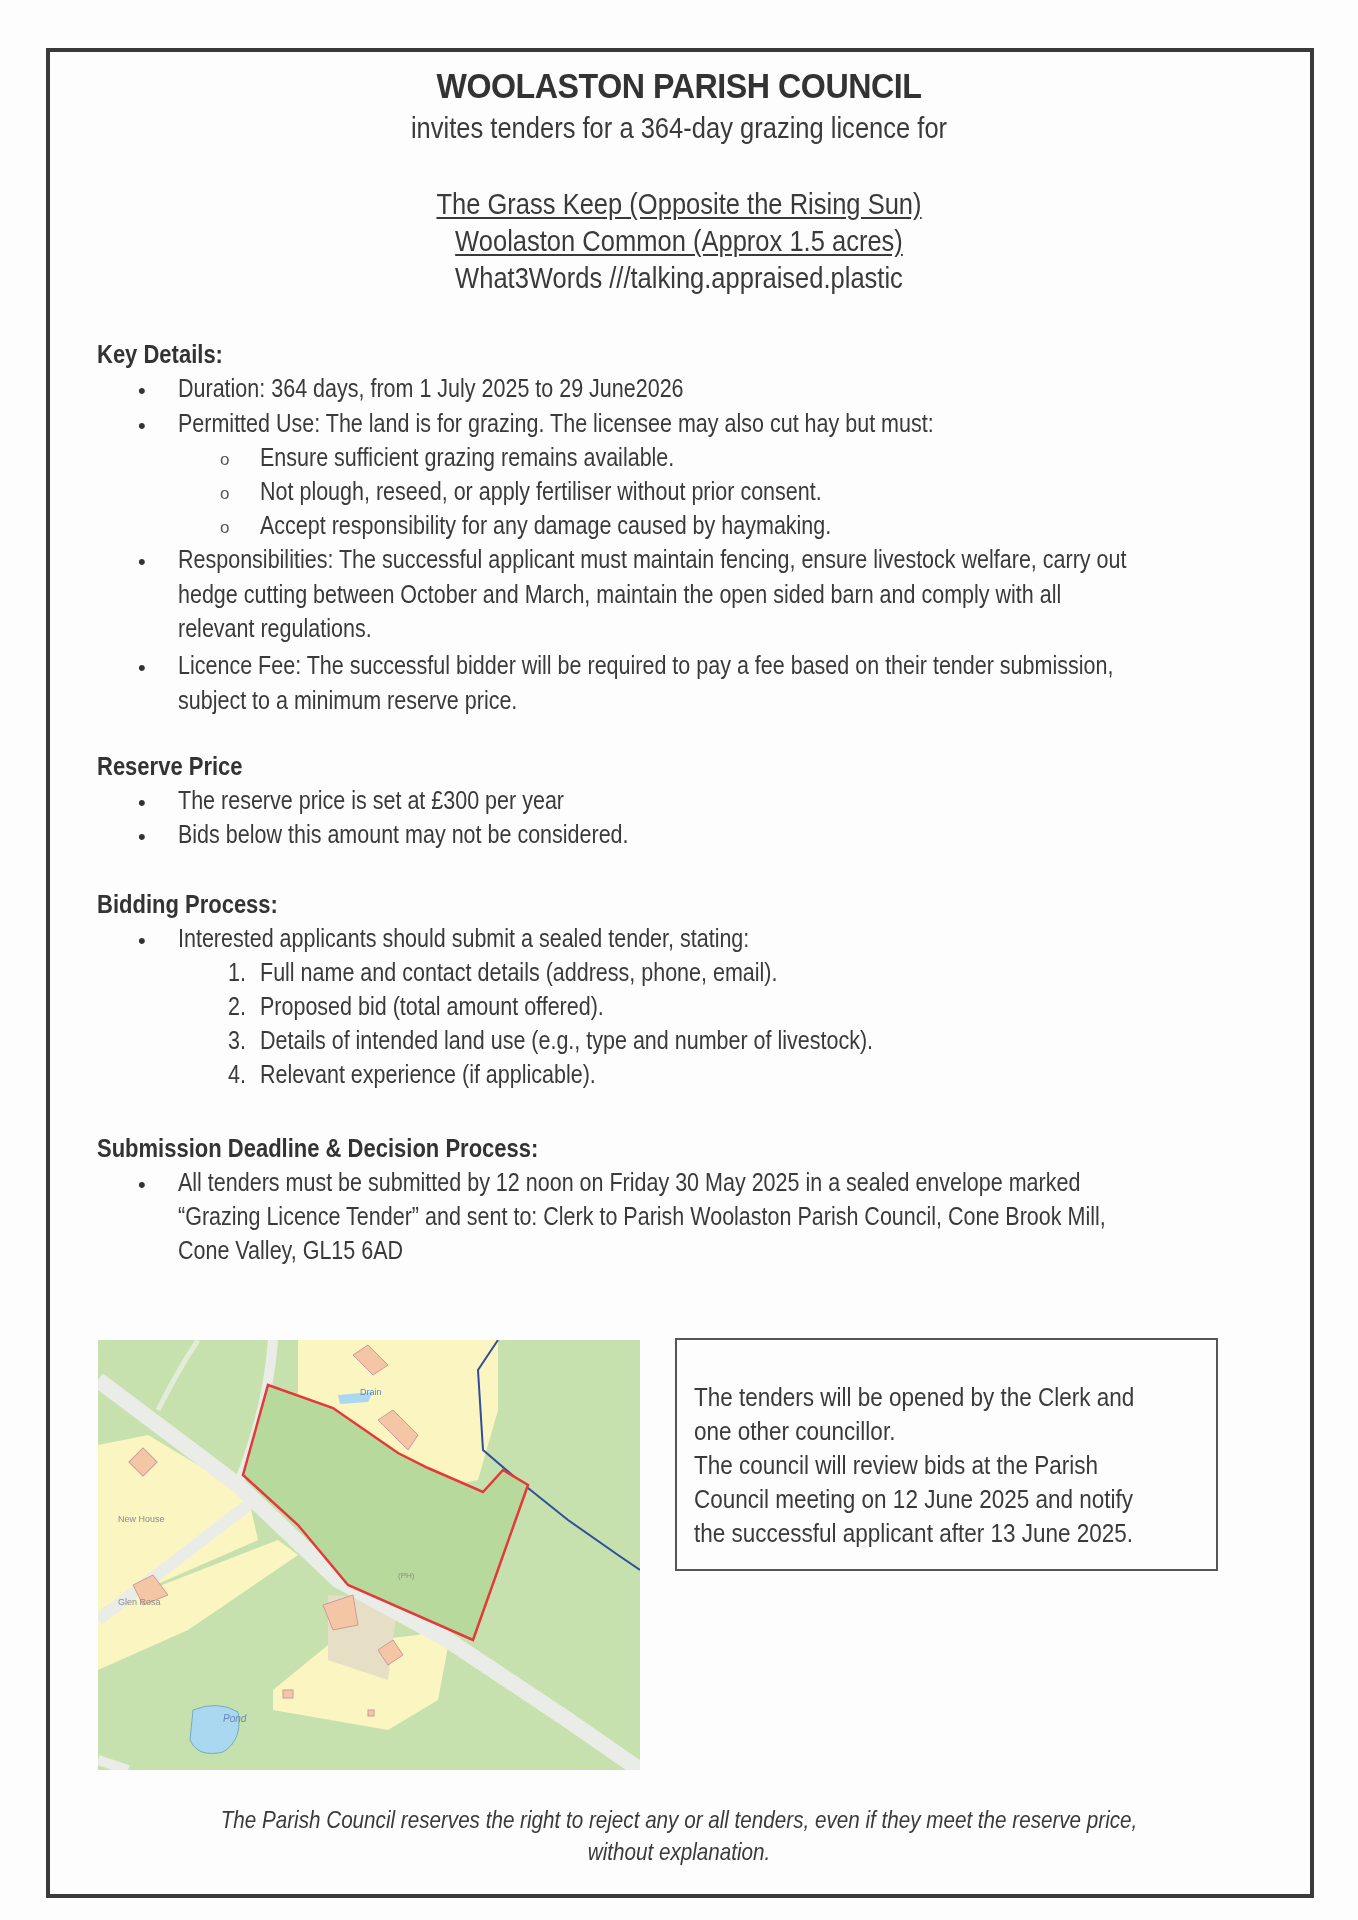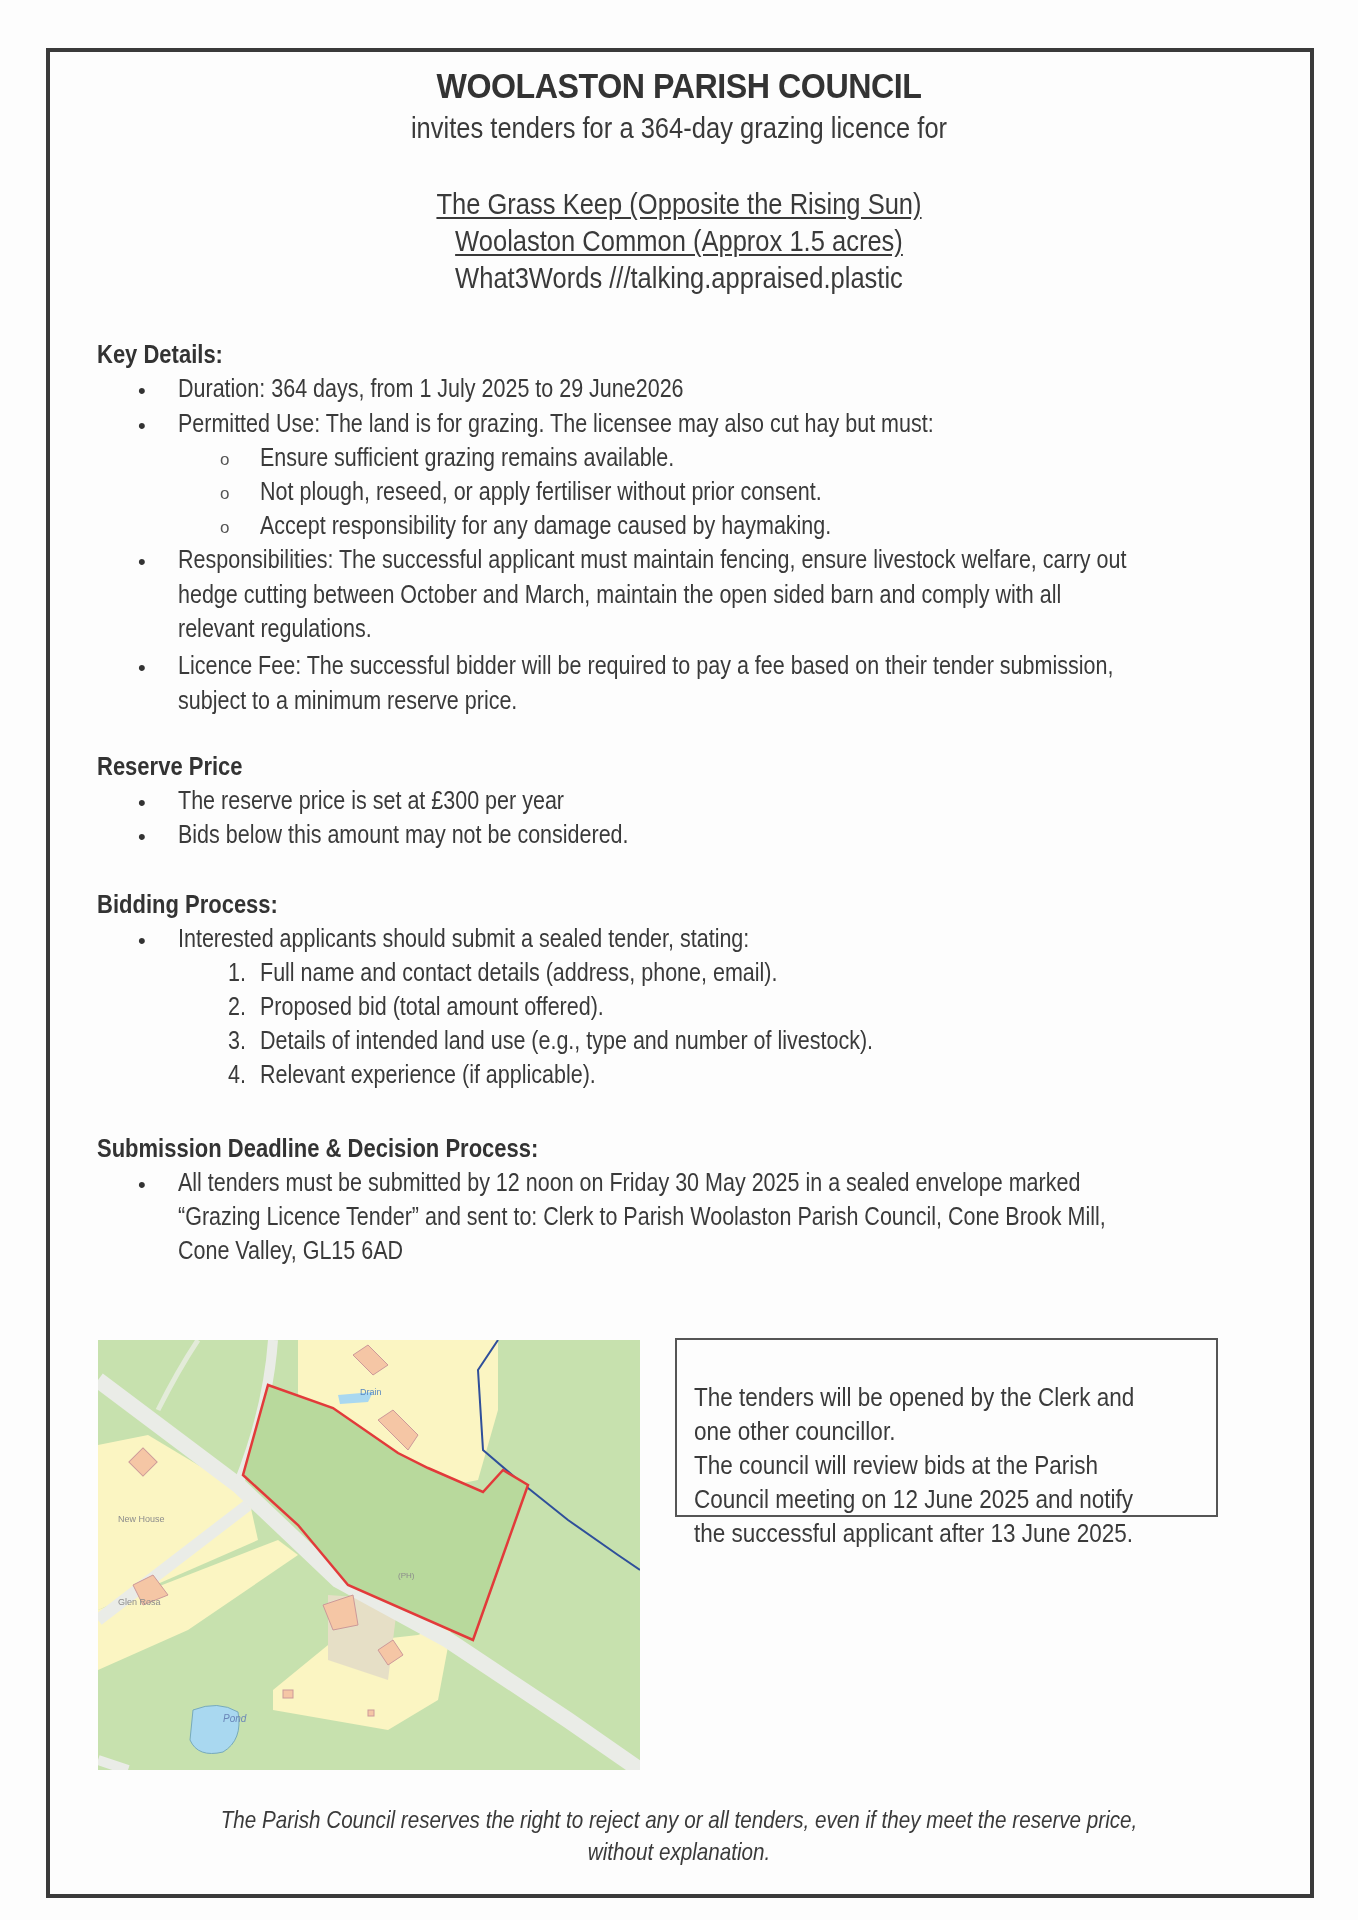--- a/index.html
+++ b/index.html
@@ -13,21 +13,21 @@
   .loc { position:absolute; left:0; right:0; text-align:center; font-size:29px; transform:scaleX(0.88); color:#3a3a3a;}
   .loc.u span { text-decoration:underline; text-underline-offset:3px; }
   .section-h { position:absolute; left:97px; font-weight:bold; font-size:25px; color:#333;
                transform-origin:left; transform:scaleX(0.88); white-space:nowrap; }
   .line { position:absolute; font-size:25px; color:#3a3a3a; white-space:nowrap;
           transform-origin:left; transform:scaleX(0.86); }
   .bullet { position:absolute; font-size:22px; color:#333; }
   .sub-bullet { position:absolute; font-size:17px; color:#555; }
   .num { position:absolute; font-size:25px; color:#3a3a3a; transform-origin:left; transform:scaleX(0.86); }
   .map { position:absolute; left:98px; top:1340px; width:542px; height:430px; overflow:hidden; background:#c9e2b0; }
-  .info-box { position:absolute; left:675px; top:1338px; width:543px; height:179px; border:2px solid #555; box-sizing:border-box; }
+  .info-box { position:absolute; left:675px; top:1338px; width:543px; height:233px; border:2px solid #555; box-sizing:border-box; }
   .info-box .t { position:absolute; left:17px; font-size:25px; color:#3a3a3a; white-space:nowrap; transform-origin:left; transform:scaleX(0.9);}
   .footer { position:absolute; left:0; right:0; text-align:center; font-style:italic; font-size:24px; color:#3a3a3a; transform:scaleX(0.86); }
 </style>
 </head>
 <body>
 
 <div class="frame"></div>
 
 <div class="title">WOOLASTON PARISH COUNCIL</div>
 <div class="subtitle">invites tenders for a 364-day grazing licence for</div>

